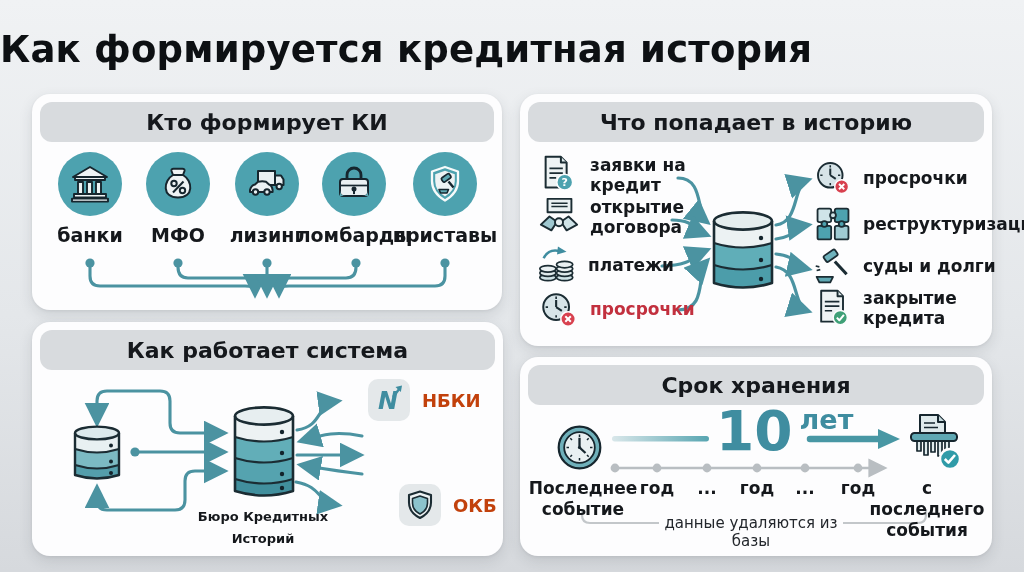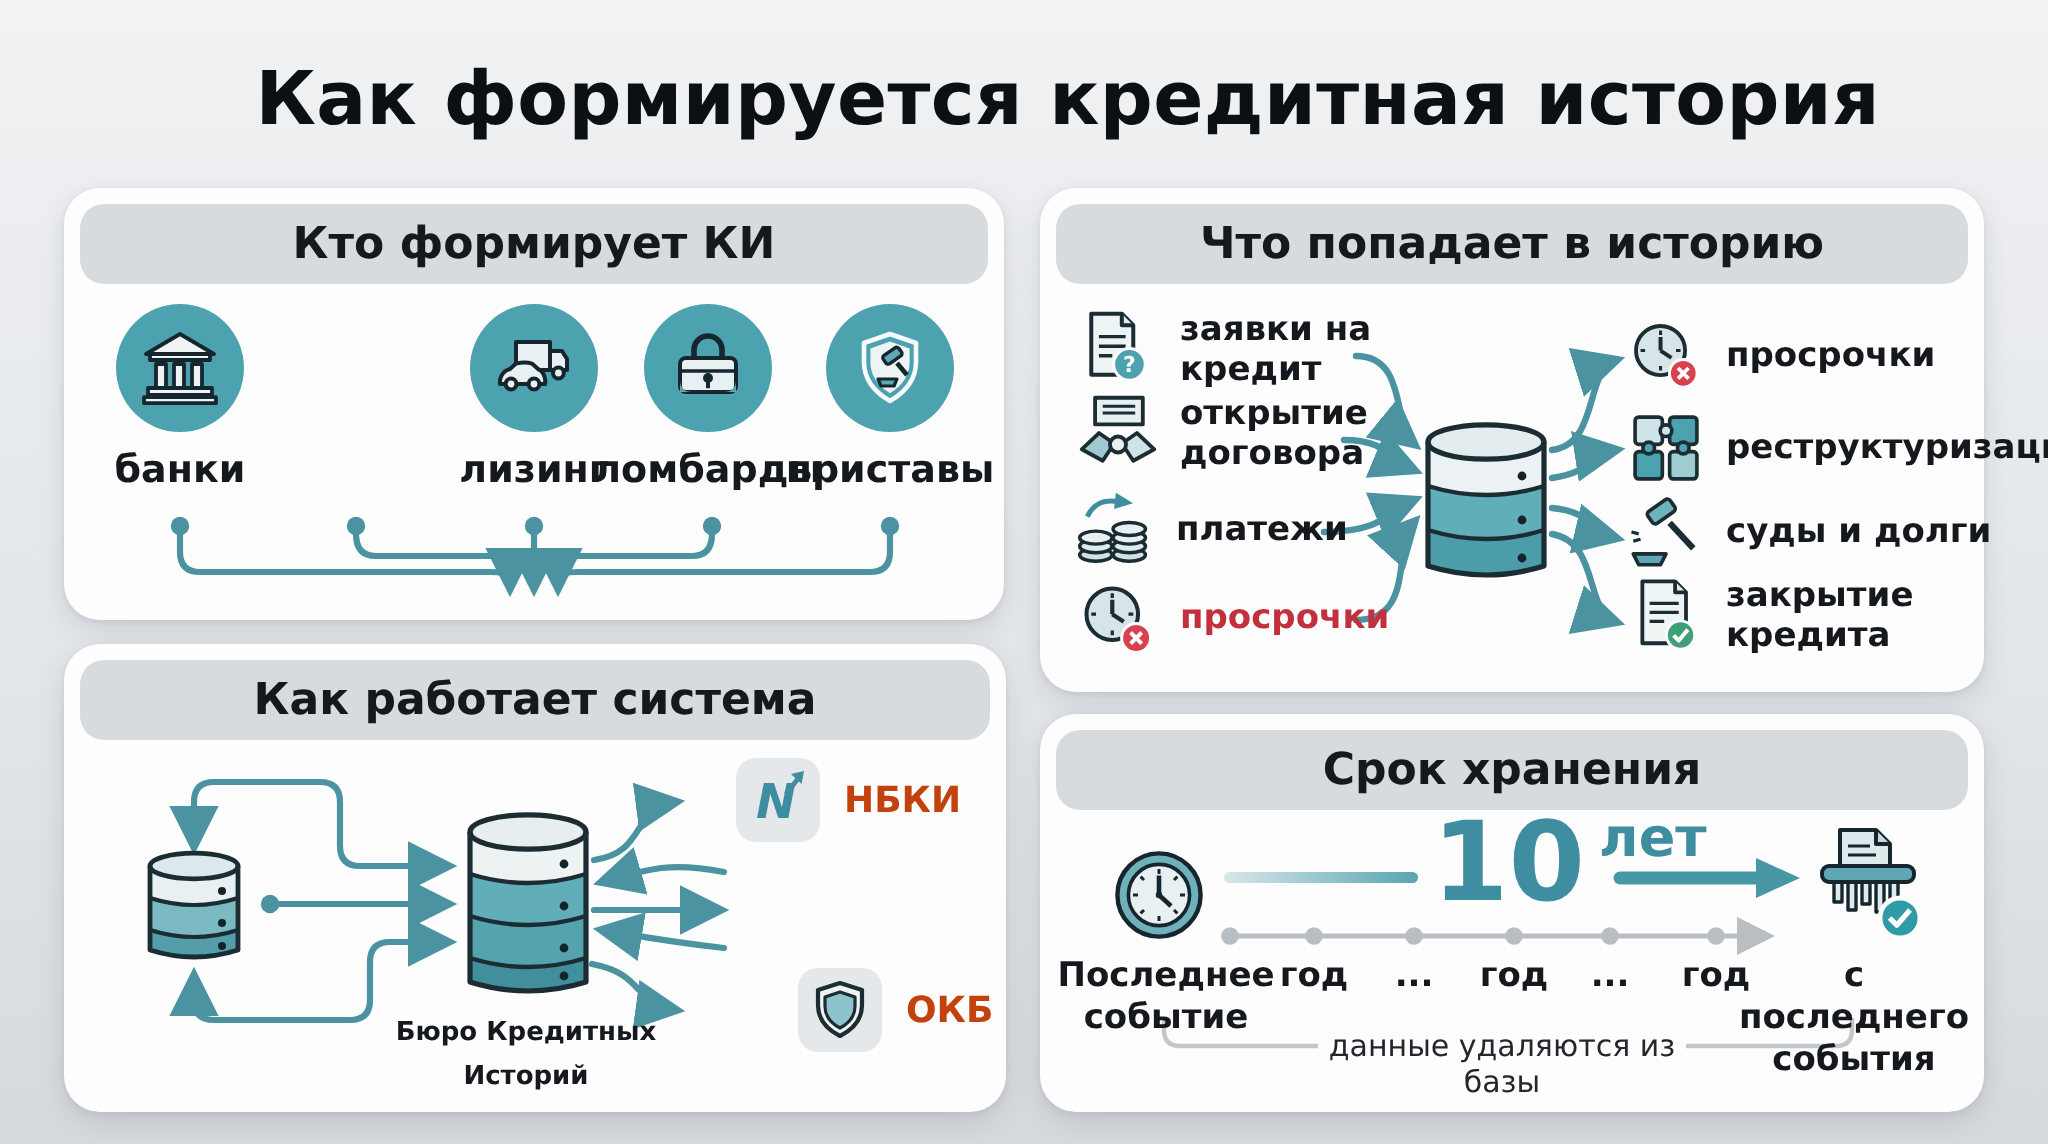--- a/index.html
+++ b/index.html
@@ -1,21 +1,21 @@
 <!DOCTYPE html>
 <html><head>
 <meta charset="utf-8">
 <style>
   html,body{margin:0;padding:0;}
   body{width:1024px;height:572px;overflow:hidden;
        font-family:"DejaVu Sans","Liberation Sans",sans-serif;}
   .stage{position:relative;width:1024px;height:572px;
          background:linear-gradient(180deg,#f0f2f4 0%,#e4e7ea 55%,#d6d9dd 100%);}
   .abs{position:absolute;}
-  .title{position:absolute;top:28px;left:0;width:940px;text-align:right;
+  .title{position:absolute;top:28px;left:0;width:940px;text-align:left;
          font-size:37px;font-weight:bold;color:#0d1013;letter-spacing:.2px;}
   .panel{position:absolute;background:#fdfdfe;border-radius:18px;
          box-shadow:0 5px 14px rgba(45,55,65,.13),0 1px 3px rgba(45,55,65,.08);}
   .phead{position:absolute;left:8px;right:8px;top:8px;height:40px;background:#d8dbde;
          border-radius:12px;display:flex;align-items:center;justify-content:center;
          font-size:22px;font-weight:bold;color:#15181c;}
   
   #panel-who{left:32px;top:94px;width:470px;height:216px;}
   #panel-what{left:520px;top:94px;width:472px;height:252px;}
   #panel-system{left:32px;top:322px;width:471px;height:234px;}
@@ -65,20 +65,32 @@
           <rect x="8" y="18" width="5" height="12" fill="#eef3f4"></rect>
           <rect x="17" y="18" width="5" height="12" fill="#eef3f4"></rect>
           <rect x="26" y="18" width="5" height="12" fill="#eef3f4"></rect>
           <rect x="4" y="30" width="32" height="3.4" fill="#eef3f4"></rect>
           <rect x="2" y="34.6" width="36" height="3" fill="#eef3f4"></rect>
         </svg>
       </div>
       <div class="who-label">банки</div>
     </div>
 
+    <div class="who-item" style="left:101px;top:58px;">
+      <div class="who-circle">
+        <svg width="40" height="40" viewBox="0 0 40 40" fill="none" stroke="#16262e" stroke-width="2" stroke-linejoin="round">
+          <path d="M15,11 L13.5,7 Q13,4.8 15.5,4.8 H24.5 Q27,4.8 26.5,7 L25,11 Z" fill="#eef3f4"></path>
+          <path d="M15,11 C5.5,16.5 3.5,33.5 20,33.5 C36.5,33.5 34.5,16.5 25,11 Z" fill="#eef3f4"></path>
+          <circle cx="16" cy="19.5" r="2.7"></circle>
+          <circle cx="24.5" cy="26.5" r="2.7"></circle>
+          <path d="M25.5,17.5 L15,28.5"></path>
+        </svg>
+      </div>
+      <div class="who-label">МФО</div>
+    </div>
 
     <div class="who-item" style="left:190px;top:58px;">
       <div class="who-circle">
         <svg width="40" height="40" viewBox="0 0 40 40" fill="none" stroke="#16262e" stroke-width="2" stroke-linejoin="round">
           <rect x="11" y="7" width="17" height="14" fill="#e9f0f2"></rect>
           <path d="M28,11.5 H34 L36.5,15.5 V21 H28 Z" fill="#e9f0f2"></path>
           <circle cx="32.2" cy="22.5" r="2.7" fill="#e9f0f2"></circle>
           <path d="M3,26 Q4,21.5 8,20.5 L11,17.8 Q15.5,16.8 19,17.8 L22,20.5 Q25,21.5 25.6,26 V28 H3 Z" fill="#e9f0f2"></path>
           <circle cx="8.5" cy="28" r="2.7" fill="#e9f0f2"></circle>
           <circle cx="20" cy="28" r="2.7" fill="#e9f0f2"></circle>

